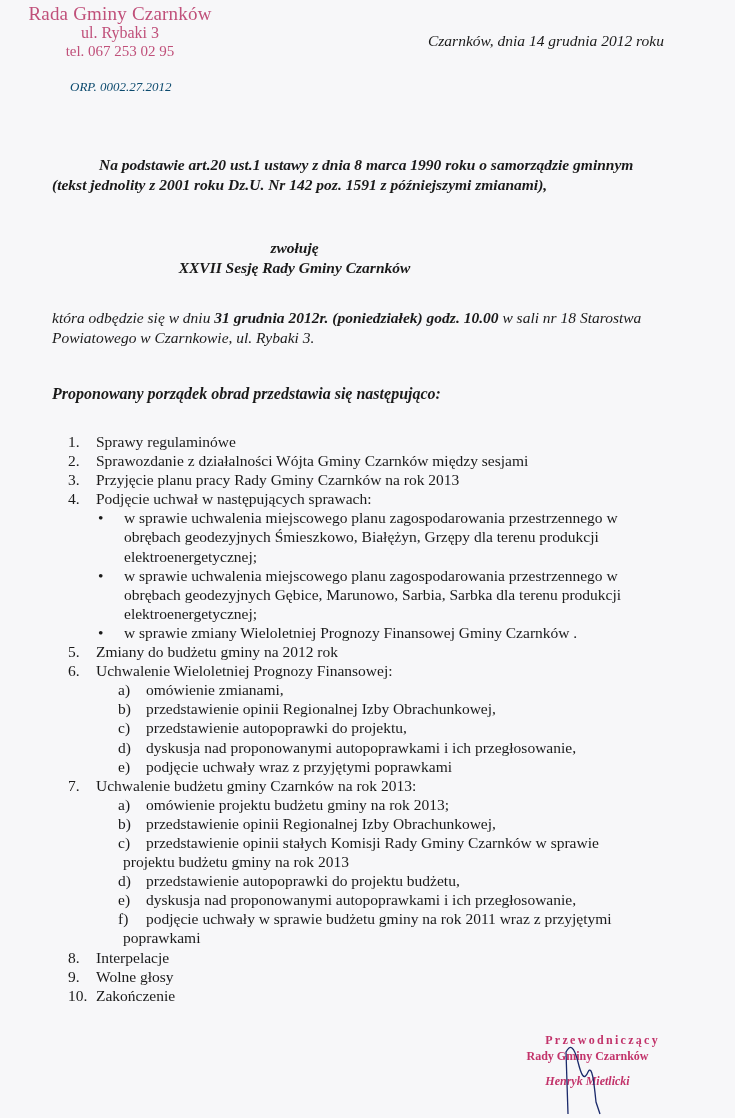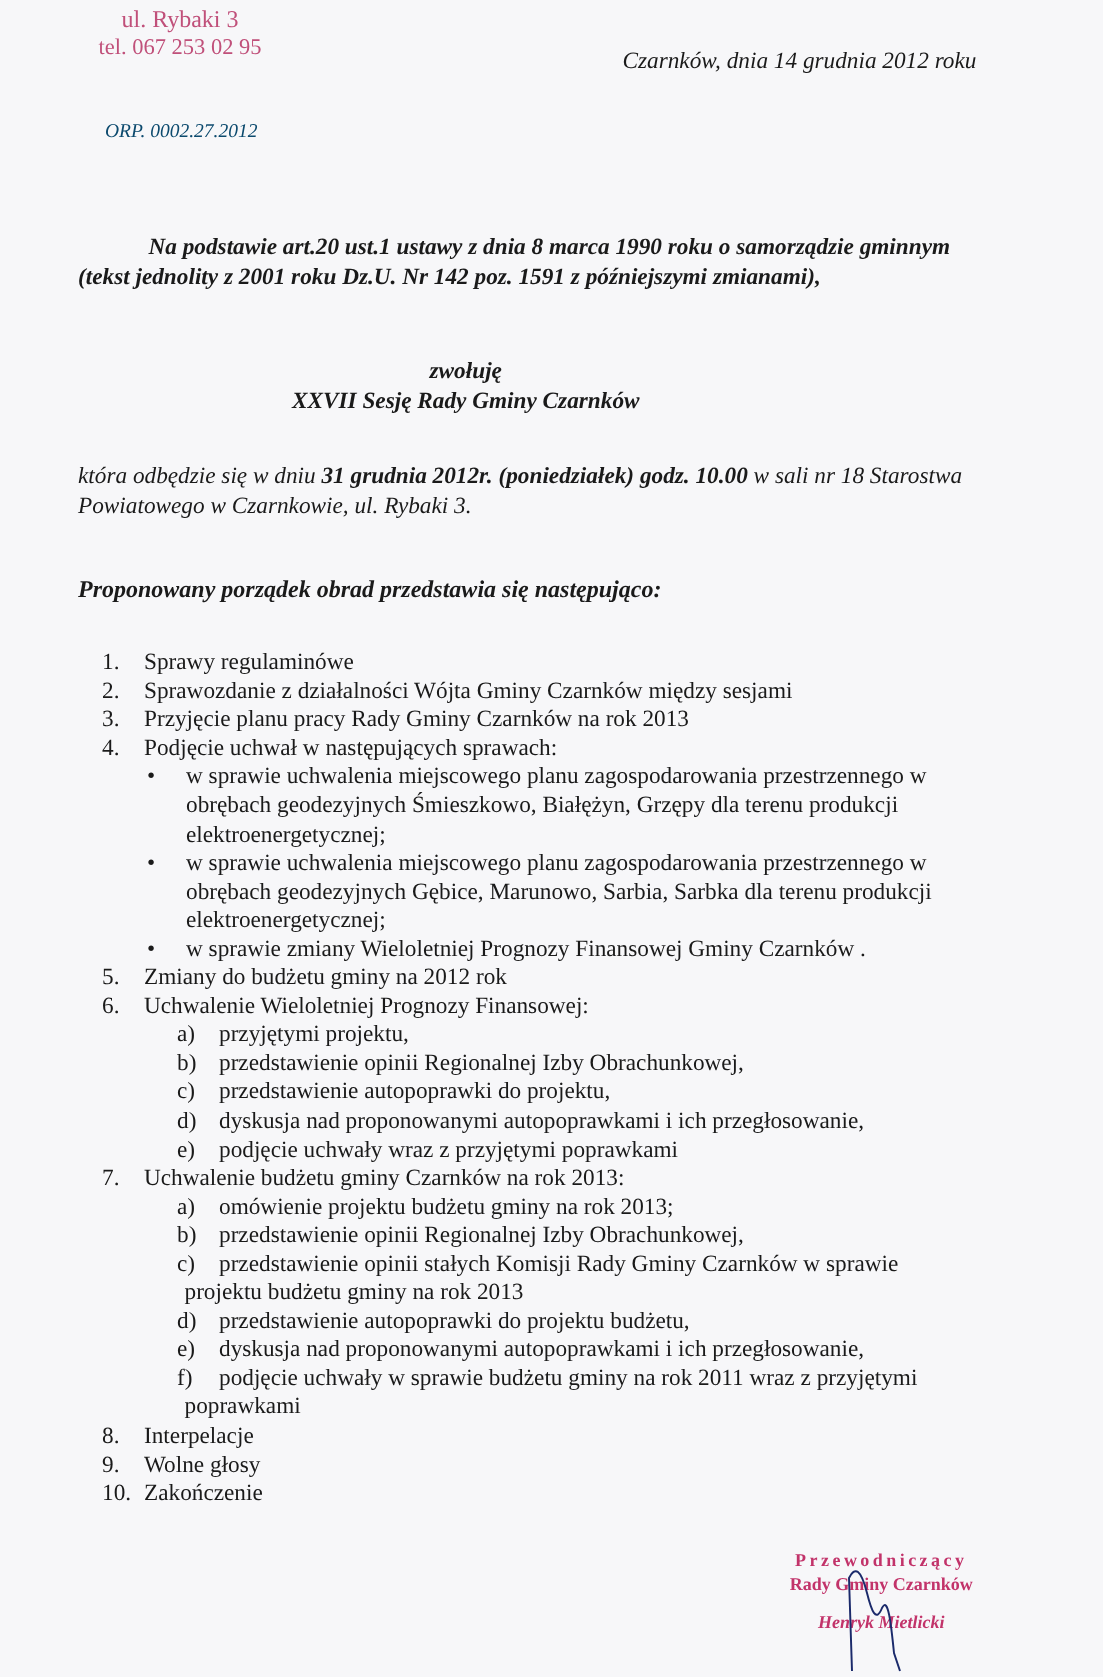--- a/index.html
+++ b/index.html
@@ -9,44 +9,45 @@
     font-family:"Liberation Serif", "DejaVu Serif", serif;
     color:#1a1a1a;
   }
   .abs { position:absolute; }
   .stamp { left:0; top:4px; width:240px; text-align:center; color:#c0507a; font-family:"Liberation Serif", serif; line-height:19px; }
   .stamp .l1 { font-size:19px; letter-spacing:0.2px; }
   .stamp .l2 { font-size:16px; }
   .stamp .l3 { font-size:19px; }
   .stamp .l4 { font-size:15px; }
   .orp { left:70px; top:79px; font-size:13px; font-style:italic; color:#0c4a6e; }
-  .date { left:415px; top:32px; font-size:15.5px; font-style:italic; }
+  .date { left:428px; top:32px; font-size:15.5px; font-style:italic; }
   .intro { left:52px; top:155px; width:670px; font-size:15.5px; font-style:italic; line-height:20px;font-weight:bold; }
   .intro .l1 { padding-left:47px; }
-  .convene { left:16px; width:589px; top:238px; text-align:center; font-size:15.5px; font-style:italic; font-weight:bold; line-height:20px; }
+  .convene { left:0; width:589px; top:238px; text-align:center; font-size:15.5px; font-style:italic; font-weight:bold; line-height:20px; }
   .when { left:52px; top:308px; width:670px; font-size:15.5px; font-style:italic; line-height:20px; }
   .agenda-head { left:52px; top:385px; font-size:16px; font-style:italic; font-weight:bold; }
   .agenda { left:68px; top:432px; width:640px; font-size:15.5px; line-height:19.1px; }
   .row { display:flex; }
   .num { width:28px; flex:none; }
   .bul { width:26px; flex:none; padding-left:30px; }
   .sub { padding-left:50px; display:flex; }
   .sub .letter { width:28px; flex:none; }
   .cont { padding-left:55px; }
   .bulcont { padding-left:56px; }
   .sig { left:515px; top:1033px; width:145px; text-align:center; color:#c2336a; font-family:"Liberation Serif", serif; font-weight:bold; }
-  .sig .t1 { font-size:12px; letter-spacing:2.3px; }
+  .sig .t1 { font-size:12px; letter-spacing:2.3px;text-align:right; }
   .sig .t2 { font-size:12px; margin-top:1px; }
   .sig .t3 { font-size:12px; font-style:italic; margin-top:10px; }
   .signature { left:548px; top:1042px; }
 </style>
 </head>
 <body>
 
 <div class="abs stamp">
+  <div class="l1">Rada Gminy Czarnków</div>
   <div class="l2">ul. Rybaki 3</div>
   <div class="l4">tel. 067 253 02 95</div>
 </div>
 <div class="abs orp">ORP. 0002.27.2012</div>
 <div class="abs date">Czarnków, dnia 14 grudnia 2012 roku</div>
 
 <div class="abs intro">
   <div class="l1">Na podstawie art.20 ust.1 ustawy z dnia 8 marca 1990 roku o samorządzie gminnym</div>
   <div>(tekst jednolity z 2001 roku Dz.U. Nr 142 poz. 1591 z późniejszymi zmianami),</div>
 </div>
@@ -99,21 +100,21 @@
   <div class="row">
       <span class="num">5.</span>
       <span>Zmiany do budżetu gminy na 2012 rok</span>
     </div>
   <div class="row">
       <span class="num">6.</span>
       <span>Uchwalenie Wieloletniej Prognozy Finansowej:</span>
     </div>
   <div class="sub">
       <span class="letter">a)</span>
-      <span>przyjętymi projektu,</span>
+      <span>omówienie zmianami,</span>
     </div>
   <div class="sub">
       <span class="letter">b)</span>
       <span>przedstawienie opinii Regionalnej Izby Obrachunkowej,</span>
     </div>
   <div class="sub">
       <span class="letter">c)</span>
       <span>przedstawienie autopoprawki do projektu,</span>
     </div>
   <div class="sub">

